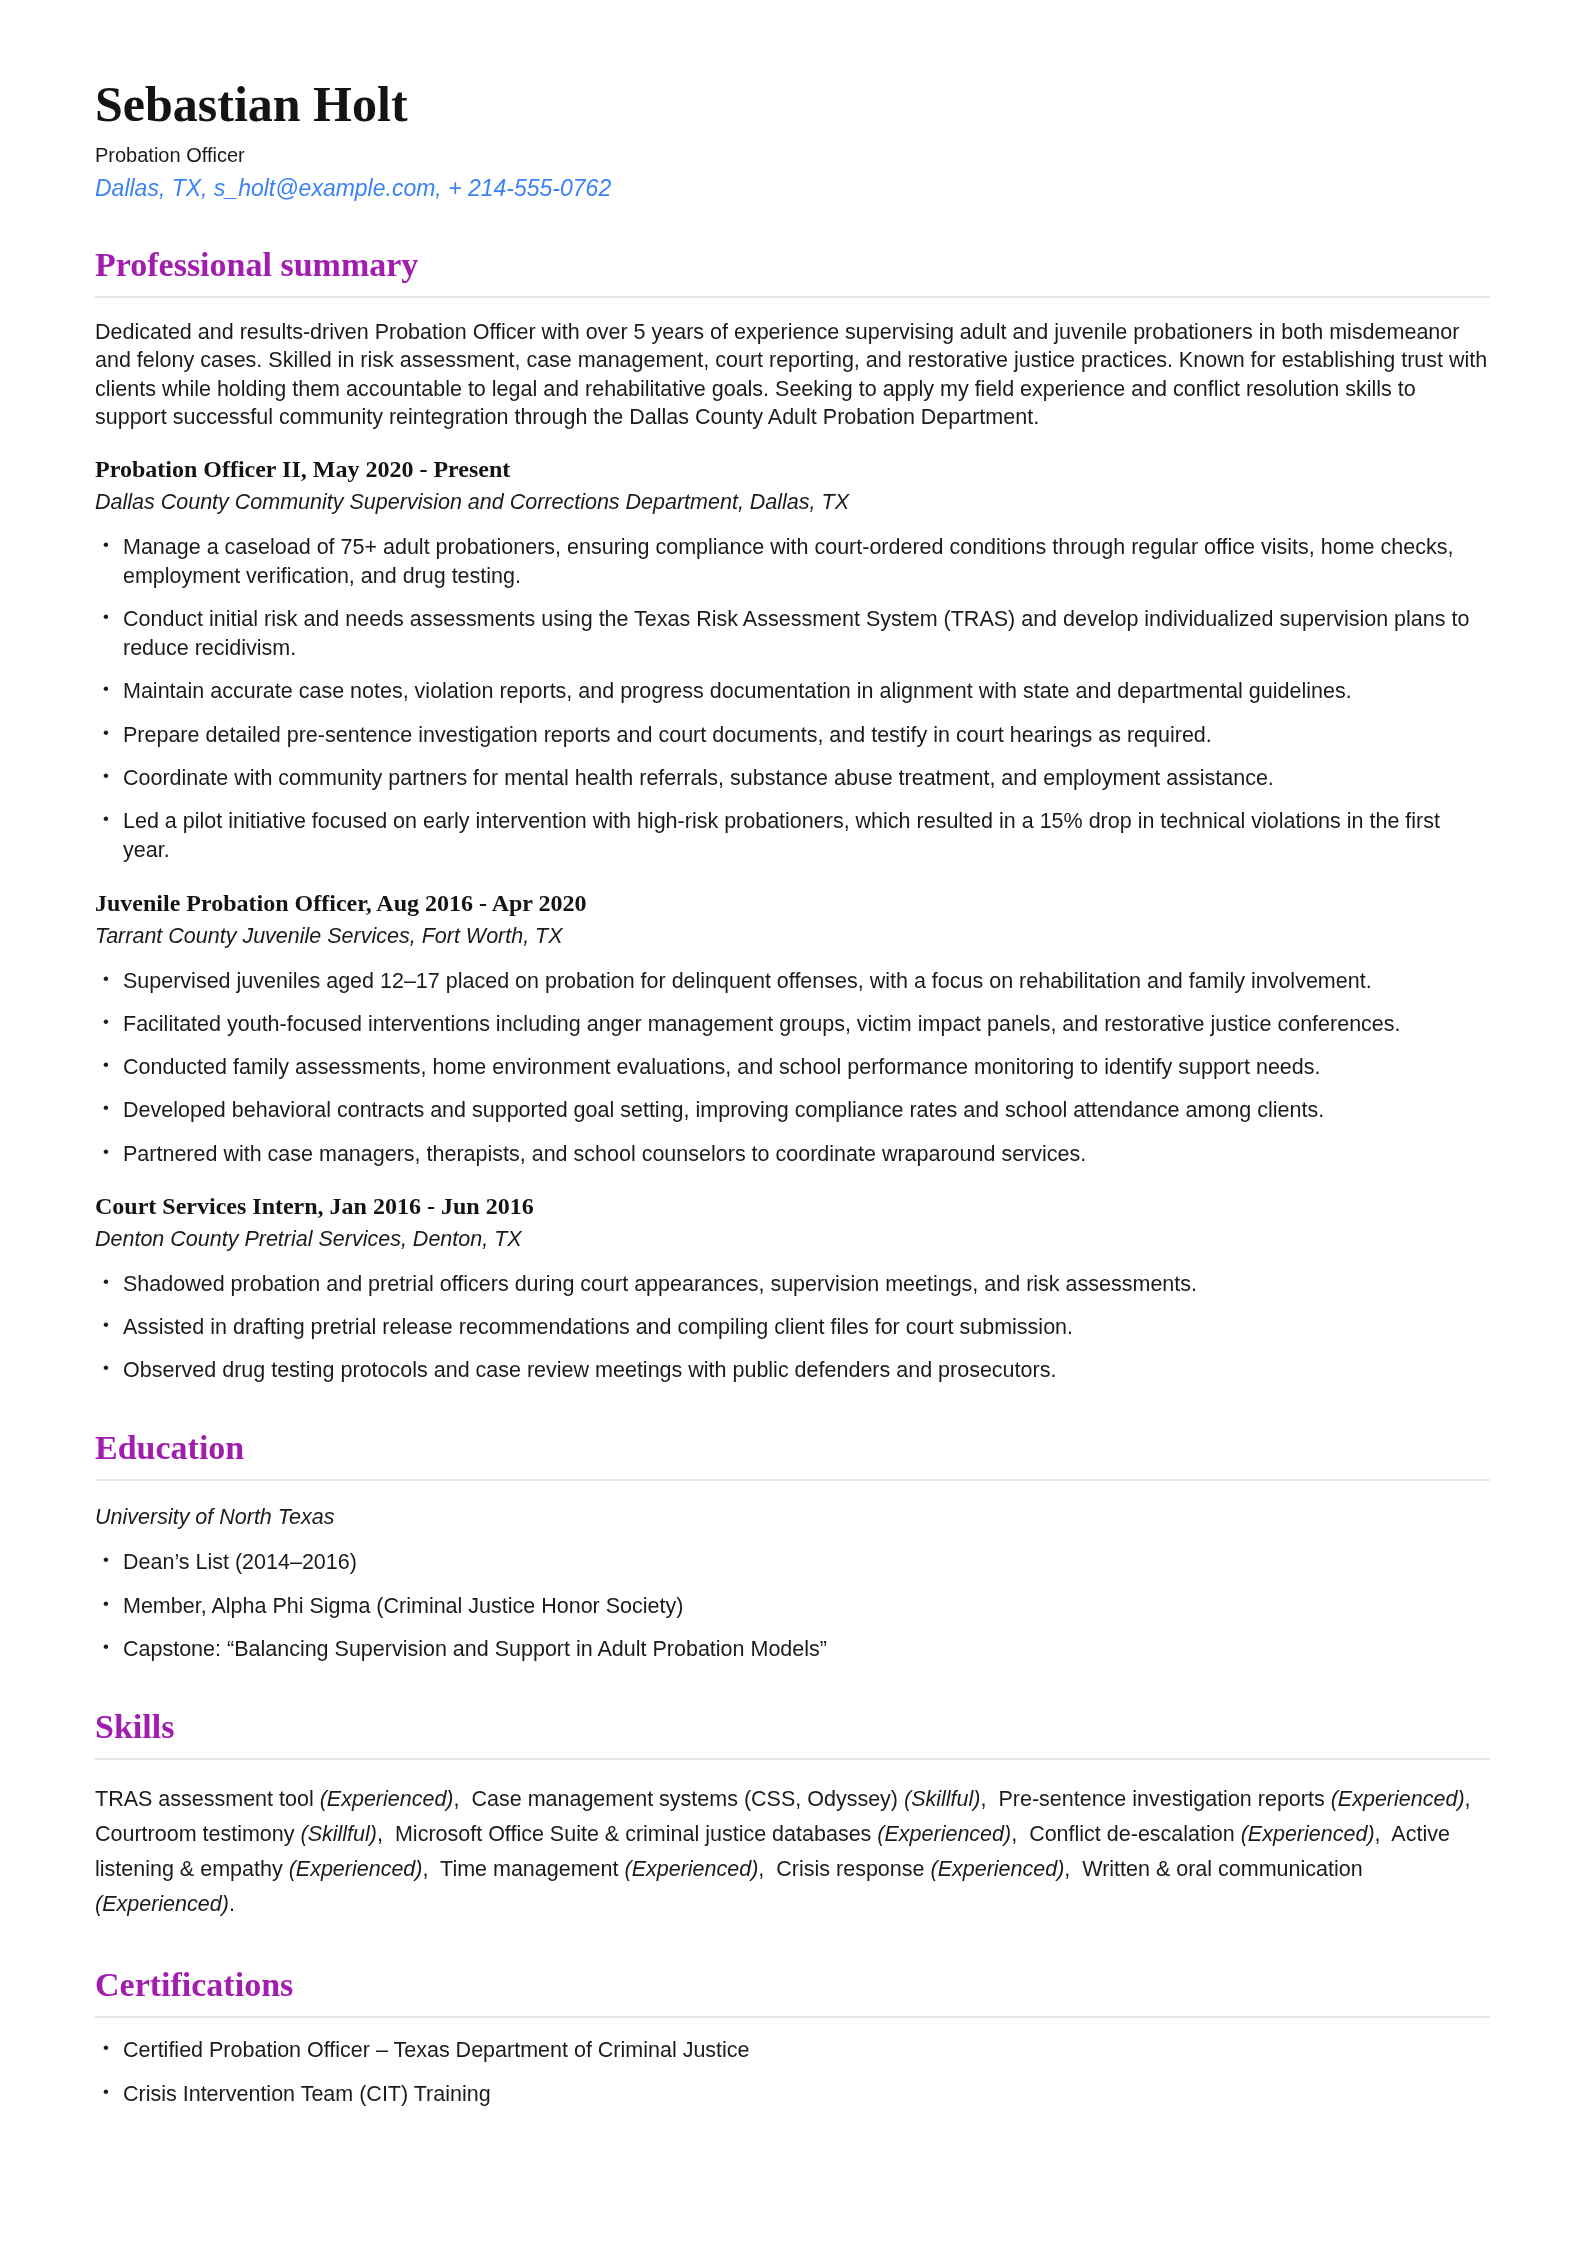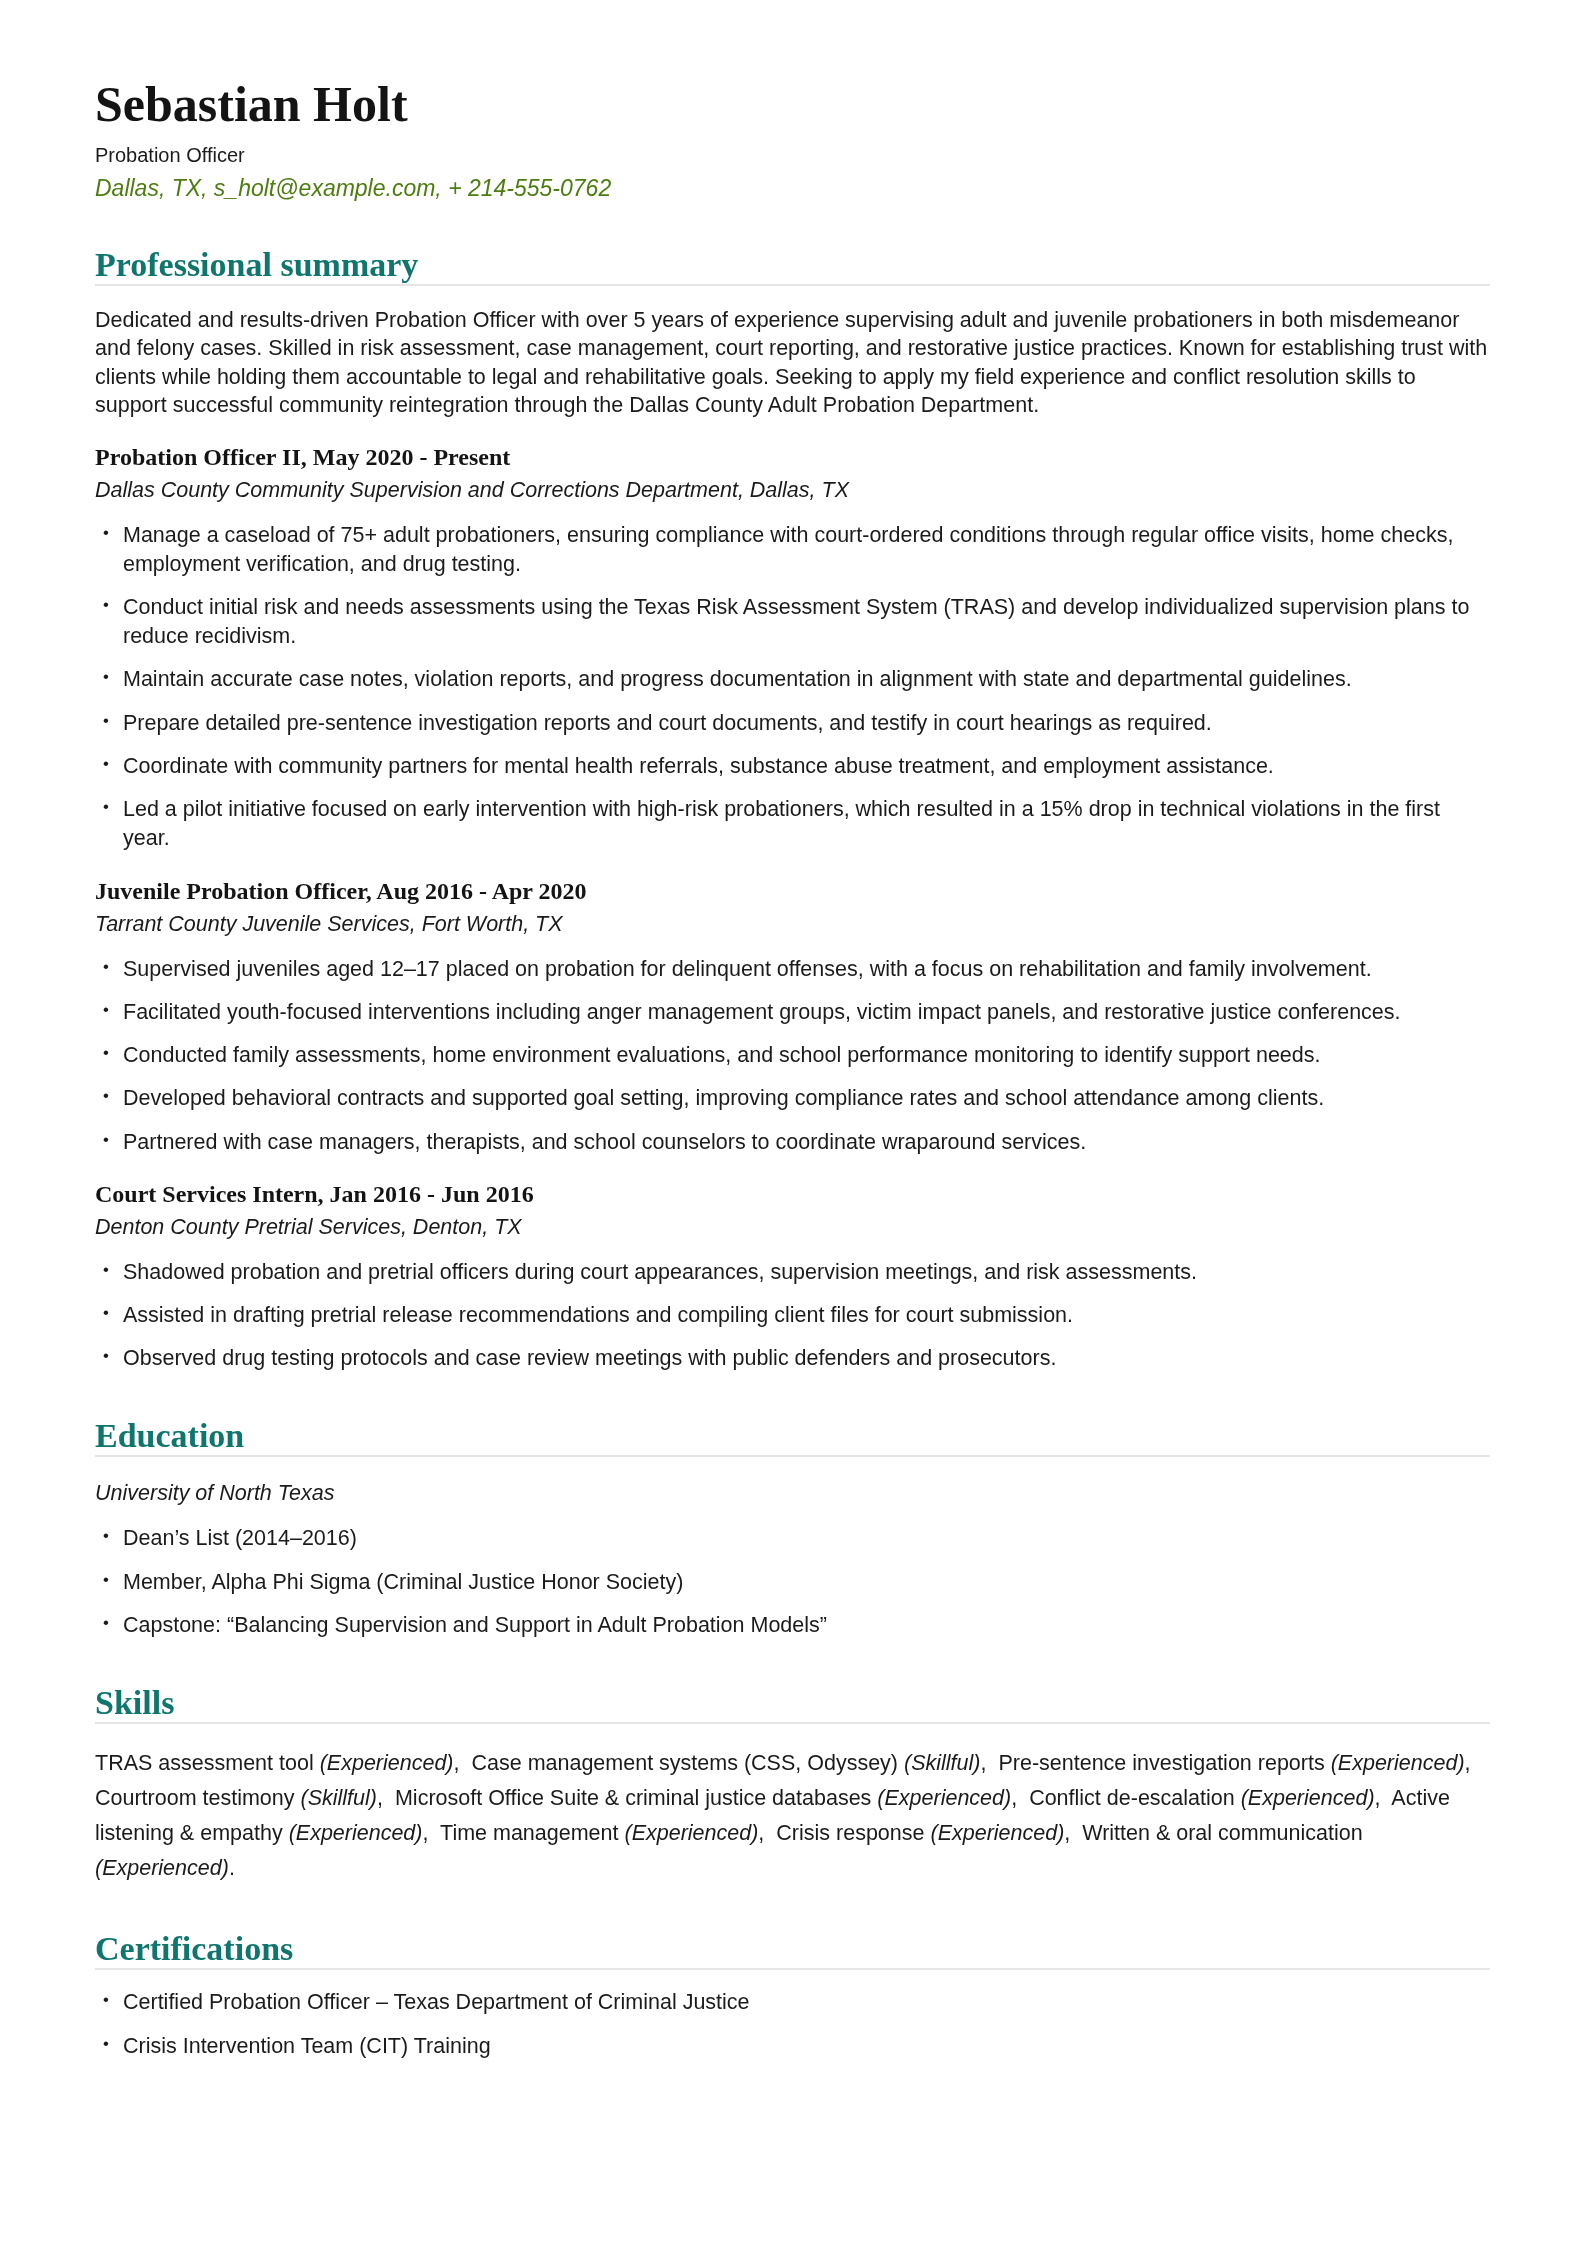--- a/index.html
+++ b/index.html
@@ -22,27 +22,28 @@
   }
   .subtitle {
     margin-top: 12px;
     font-size: 20px;
     color: #1b1b1b;
   }
   .contact {
     margin-top: 8px;
     font-size: 23px;
     font-style: italic;
-    color: #4d7c0f;
+    color: #3b82f6;
   }
   h2 {
     font-family: "Liberation Serif", serif;
     font-size: 34px;
-    color: #0f766e;
+    color: #a21caf;
     margin: 44px 0 0 0;
+    padding-bottom: 12px;
     border-bottom: 2px solid #e5e5e5;
     font-weight: bold;
   }
   .summary-text {
     margin: 20px 0 0 0;
     line-height: 1.32;
   }
   .job { margin-top: 24px; }
   .job-title, .degree-title {
     font-family: "Liberation Serif", serif;

